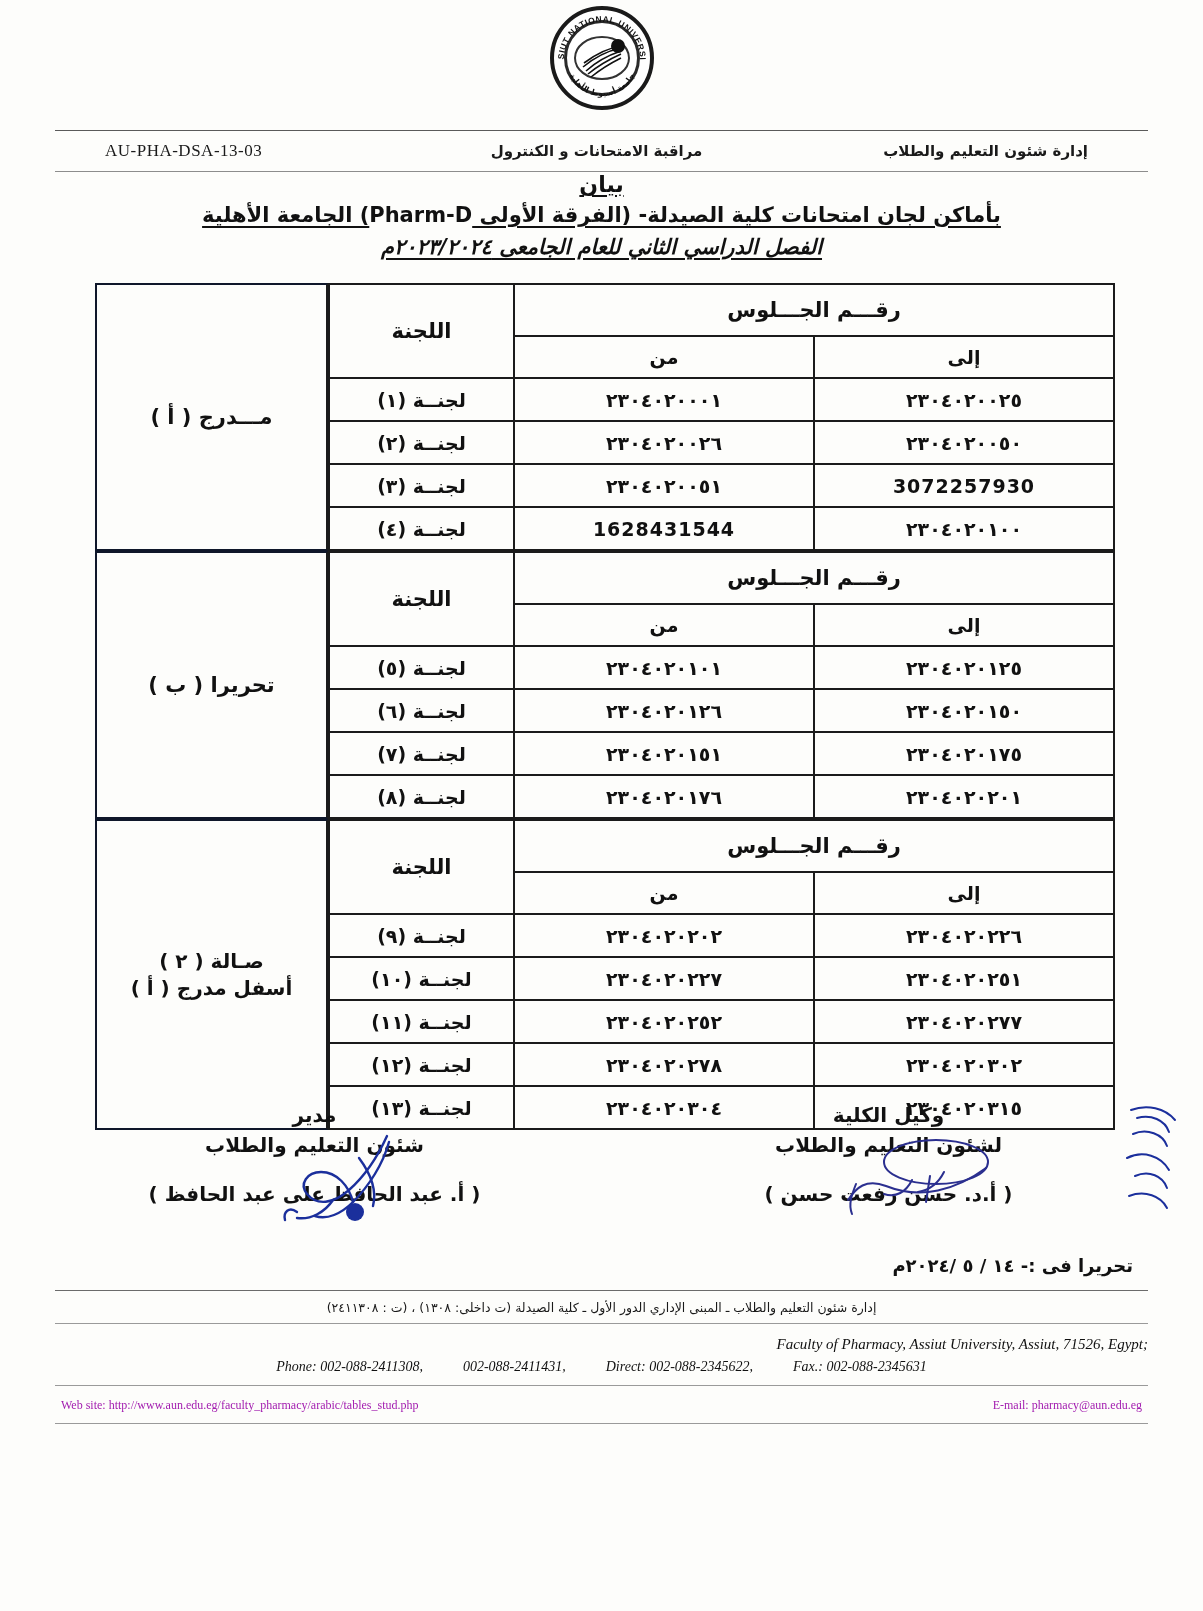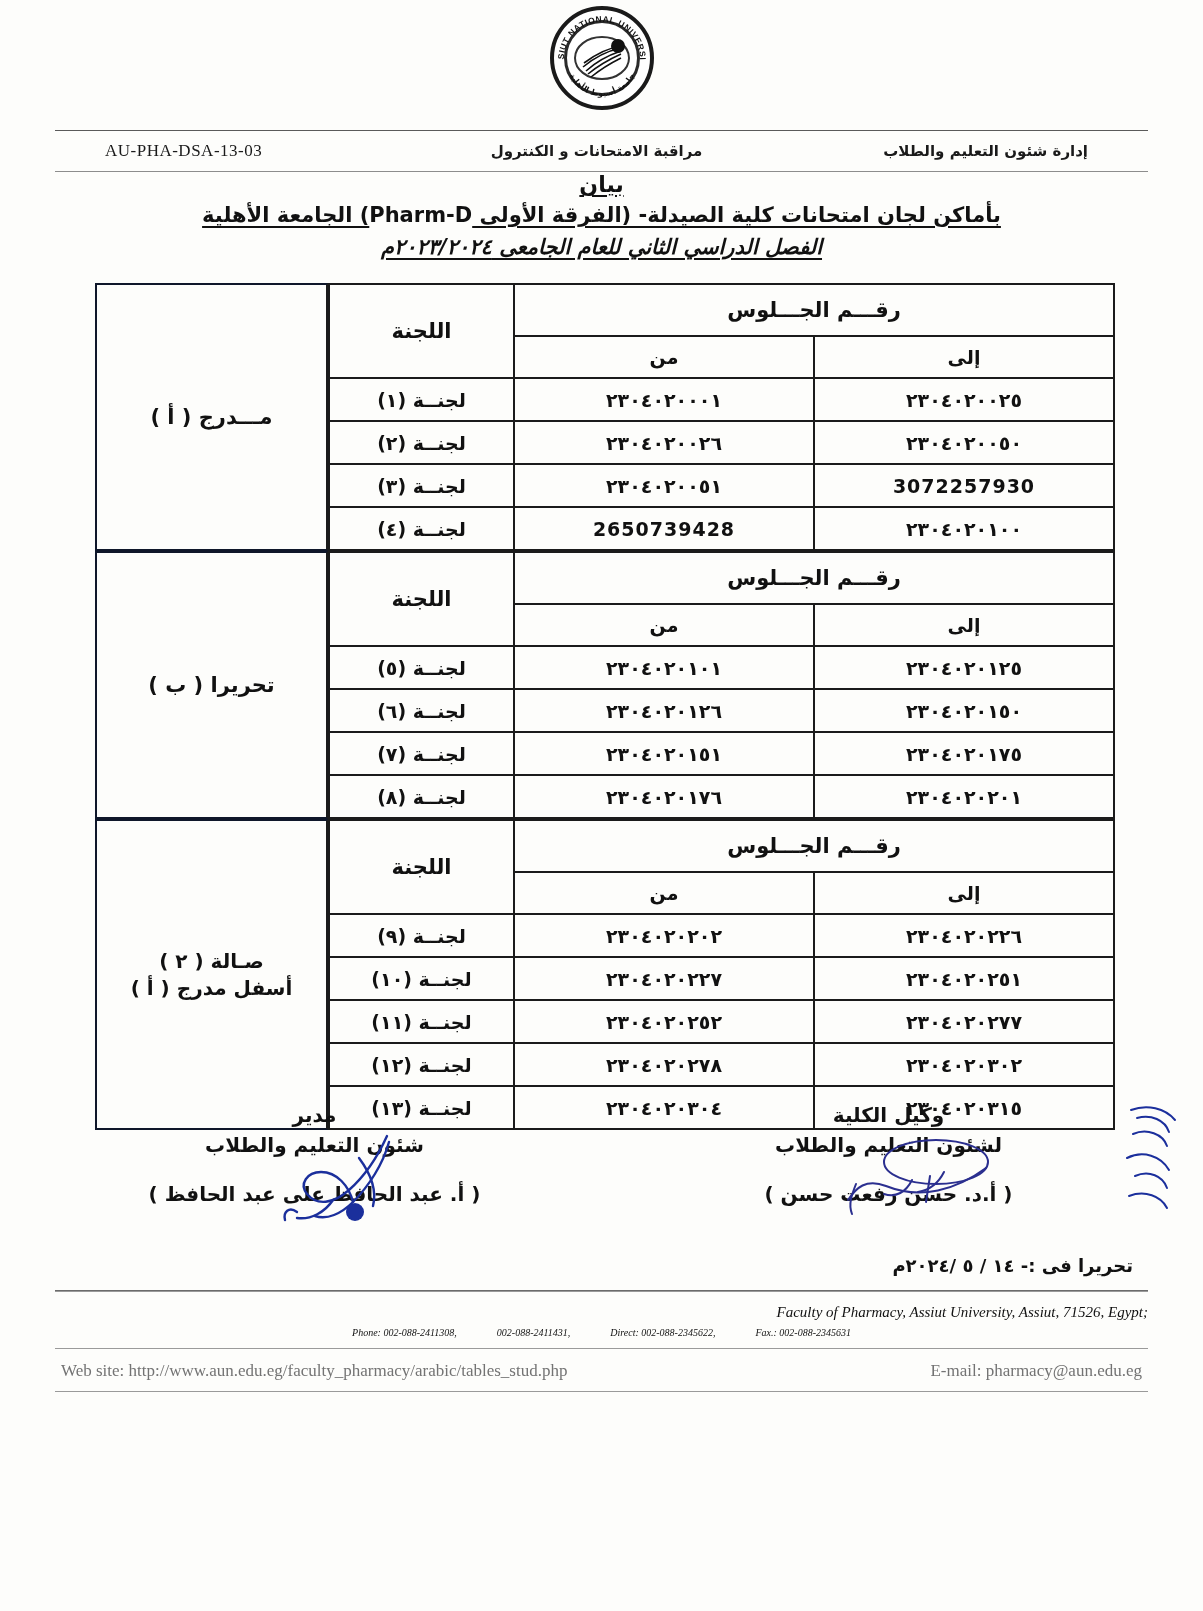--- a/index.html
+++ b/index.html
@@ -278,35 +278,35 @@
   }
   .footer-en {
     text-align: center;
     font-family: "Liberation Serif", serif;
     font-style: italic;
     direction: ltr;
     padding: 12px 0 10px;
   }
   .footer-en .line1 { font-size: 15px; text-align: right; }
   .footer-en .line2 {
-    font-size: 10px;
+    font-size: 14px;
     margin-top: 6px;
     display: flex;
     justify-content: center;
     gap: 40px;
     text-align: right;
   }
   .footer-web {
     direction: ltr;
     display: flex;
     justify-content: space-between;
     font-family: "Liberation Serif", serif;
-    font-size: 17px;
+    font-size: 12px;
     padding: 12px 6px 0;
-    color: #737373;
+    color: #a21caf;
   }
 </style>
 </head>
 <body>
 
 <div class="page">
 
   <div class="logo-wrap">
     <div class="logo-outer">
       <svg class="logo-ring-text" viewBox="0 0 100 100">
@@ -377,21 +377,21 @@
               <td class="num col-from">٢٣٠٤٠٢٠٠٢٦</td>
               <td class="lagna-cell col-lagna">لجنــة (٢)</td>
             </tr>
             <tr>
               <td class="num col-to">3072257930</td>
               <td class="num col-from">٢٣٠٤٠٢٠٠٥١</td>
               <td class="lagna-cell col-lagna">لجنــة (٣)</td>
             </tr>
             <tr>
               <td class="num col-to">٢٣٠٤٠٢٠١٠٠</td>
-              <td class="num col-from">2650739428</td>
+              <td class="num col-from">1628431544</td>
               <td class="lagna-cell col-lagna">لجنــة (٤)</td>
             </tr>
           </tbody>
         </table>
         <div class="hall-col">
           <div>
             <div>مـــدرج ( أ )</div>
           </div>
         </div>
       </div>
@@ -528,20 +528,21 @@
       <path d="M20 18 C 34 14, 48 20, 52 32"></path>
       <path d="M16 34 C 30 28, 46 34, 50 46"></path>
       <path d="M10 58 C 26 50, 44 56, 52 70"></path>
       <path d="M18 76 C 32 70, 46 76, 50 88"></path>
       <path d="M12 96 C 28 90, 44 96, 50 108"></path>
     </g>
   </svg>
 
   <div class="footer">
     <div class="f-rule"></div>
+    <div class="footer-ar">إدارة شئون التعليم والطلاب ـ المبنى الإداري الدور الأول ـ كلية الصيدلة (ت داخلى: ١٣٠٨) ، (ت : ٢٤١١٣٠٨)</div>
     <div class="f-rule thin"></div>
     <div class="footer-en">
       <div class="line1">Faculty of Pharmacy, Assiut University, Assiut, 71526, Egypt;</div>
       <div class="line2">
         <span>Phone: 002-088-2411308,</span>
         <span>002-088-2411431,</span>
         <span>Direct: 002-088-2345622,</span>
         <span>Fax.: 002-088-2345631</span>
       </div>
     </div>

